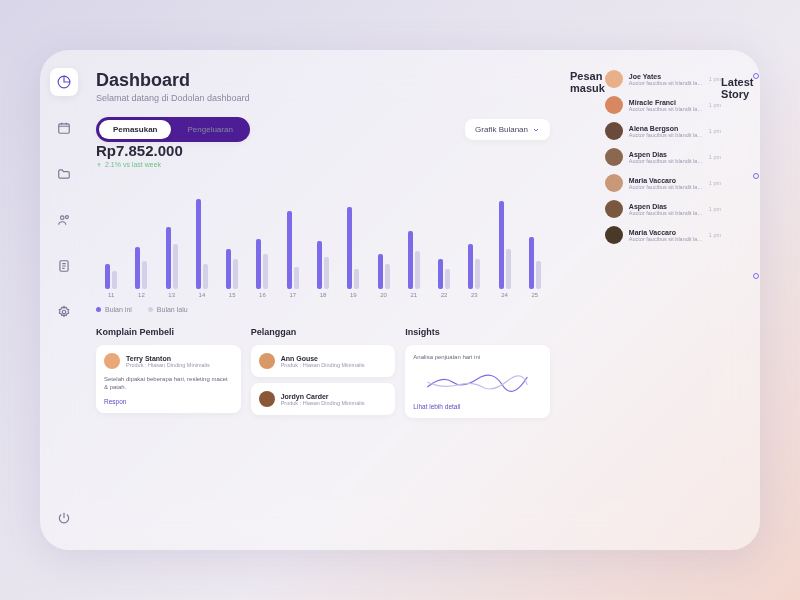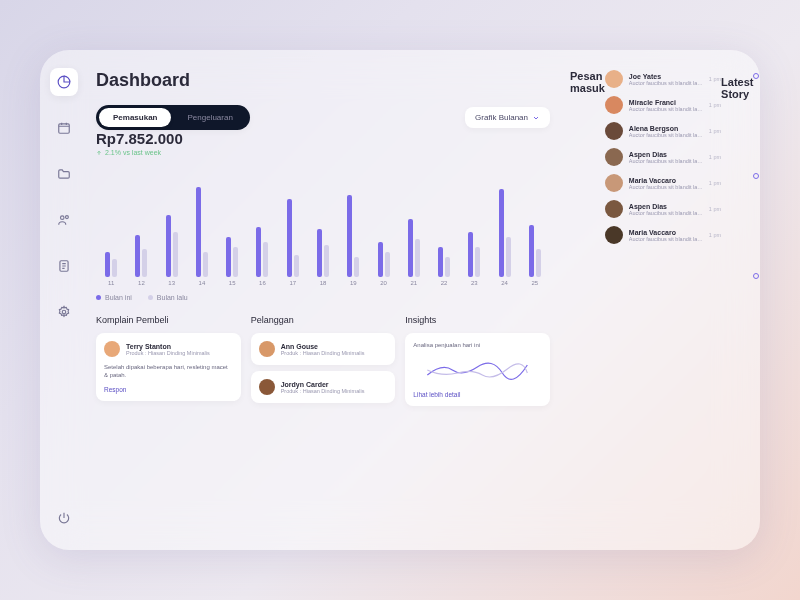--- a/index.html
+++ b/index.html
@@ -6,40 +6,40 @@
 body{width:800px;height:600px;background:linear-gradient(135deg,#d8d6e8 0%,#e4e1ee 30%,#ede9f0 60%,#f2d6ce 100%);display:flex;align-items:center;justify-content:center;overflow:hidden}
 .app{width:720px;height:500px;background:rgba(255,255,255,0.45);backdrop-filter:blur(20px);border-radius:29px;display:flex;box-shadow:0 8px 40px rgba(100,90,150,0.15)}
 .sidebar{width:48px;display:flex;flex-direction:column;align-items:center;padding:18px 0;gap:18px}
 .sidebar-item{width:28px;height:28px;border-radius:8px;display:flex;align-items:center;justify-content:center;cursor:pointer;color:#7a7896}
 .sidebar-item.active{background:#fff;color:#5b4fc4;box-shadow:0 2px 8px rgba(0,0,0,0.06)}
 .sidebar-spacer{flex:1}
 .main{flex:1;padding:20px 20px 12px 8px;display:flex;flex-direction:column;overflow:hidden}
 .header h1{font-size:18px;font-weight:700;color:#2b2a3a}
 .header p{font-size:9px;color:#8a88a0;margin-top:2px}
 .controls{display:flex;justify-content:space-between;align-items:center;margin-top:14px}
-.tabs{background:#0f172a;border-radius:18px;padding:3px;display:flex;gap:2px;box-shadow:0 2px 6px rgba(0,0,0,0.04)}
+.tabs{background:#4c1d95;border-radius:18px;padding:3px;display:flex;gap:2px;box-shadow:0 2px 6px rgba(0,0,0,0.04)}
 .tab{padding:5px 14px;font-size:8px;border-radius:14px;cursor:pointer;color:#8a88a0}
 .tab.active{background:#fff;color:#2b2a3a;font-weight:600;box-shadow:0 1px 4px rgba(0,0,0,0.08)}
 .dropdown{background:#fff;border-radius:8px;padding:6px 10px;font-size:8px;color:#4a4866;cursor:pointer;display:flex;align-items:center;gap:4px;box-shadow:0 2px 6px rgba(0,0,0,0.04)}
 .amount{}
 .amount-val{font-size:15px;font-weight:700;color:#2b2a3a}
 .amount-sub{font-size:7px;color:#6bc48a;margin-top:2px;display:flex;align-items:center;gap:3px}
 .chart{margin-top:10px;height:120px;display:flex;align-items:flex-end;gap:8px;padding:0 4px}
 .bar-group{flex:1;display:flex;flex-direction:column;align-items:center;gap:3px}
 .bars{display:flex;gap:2px;align-items:flex-end;height:100px}
 .bar{width:5px;border-radius:2px}
 .bar.a{background:#7b6be8}
 .bar.b{background:#d4d0e8}
 .bar-label{font-size:6px;color:#8a88a0}
 .legend{display:flex;gap:16px;margin-top:8px;font-size:7px;color:#8a88a0}
 .legend-item{display:flex;align-items:center;gap:4px}
 .dot{width:5px;height:5px;border-radius:50%}
 .cards{display:flex;gap:10px;margin-top:14px}
 .card{flex:1}
-.card h3{font-size:9px;font-weight:400;color:#2b2a3a;margin-bottom:8px}
+.card h3{font-size:9px;font-weight:700;color:#2b2a3a;margin-bottom:8px}
 .card-box{background:#fff;border-radius:8px;padding:8px;box-shadow:0 2px 6px rgba(0,0,0,0.04)}
 .user-row{display:flex;align-items:center;gap:6px}
 .avatar{width:16px;height:16px;border-radius:50%;flex-shrink:0}
 .user-info{flex:1;min-width:0}
 .user-name{font-size:7px;font-weight:600;color:#2b2a3a}
 .user-sub{font-size:5.5px;color:#9a98b0}
 .card-text{font-size:6px;color:#6a6880;margin-top:6px;line-height:1.4}
 .card-link{font-size:6.5px;color:#5b4fc4;margin-top:6px;cursor:pointer}
 .sparkline{margin-top:6px}
 .card-box+.card-box{margin-top:6px}
@@ -102,20 +102,21 @@
     <div class="sidebar-item">
         <svg width="14" height="14" viewBox="0 0 24 24" fill="none" stroke="currentColor" stroke-width="2">
           <path d="M12 3v9M7 6a8 8 0 1 0 10 0"></path>
         </svg>
       </div>
   </div>
 
   <div class="main">
     <div class="header">
       <h1>Dashboard</h1>
+      <p>Selamat datang di Dodolan dashboard</p>
     </div>
     <div class="controls">
       <div class="tabs">
         <div class="tab active">Pemasukan</div>
         <div class="tab">Pengeluaran</div>
       </div>
       <div class="dropdown">
         <span>Grafik Bulanan</span>
         <svg width="8" height="8" viewBox="0 0 24 24" fill="none" stroke="#7b6be8" stroke-width="3">
             <path d="M6 9l6 6 6-6"></path>

